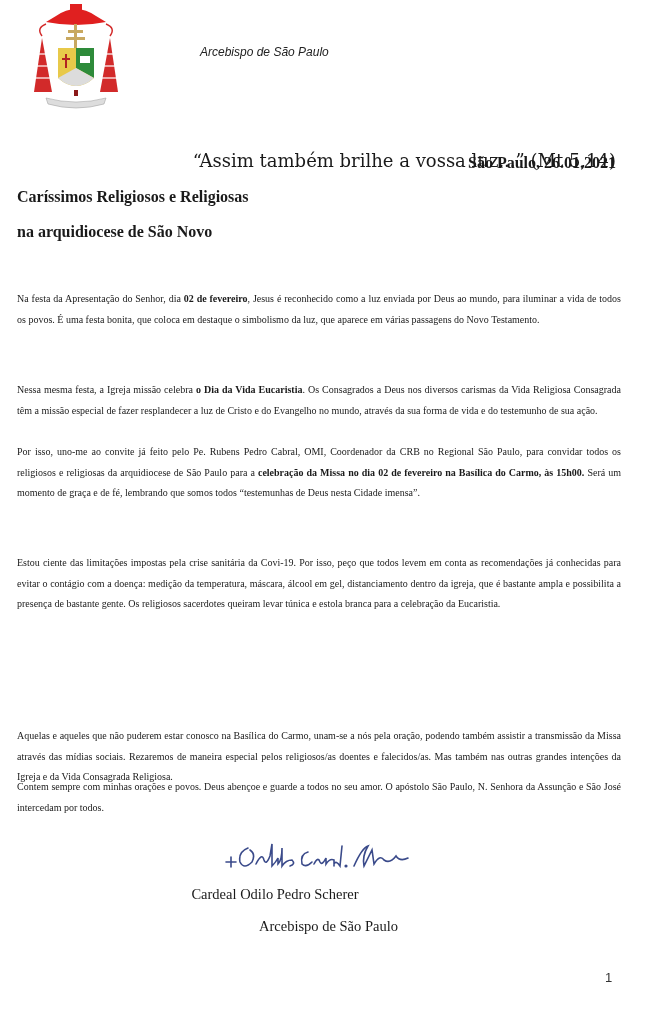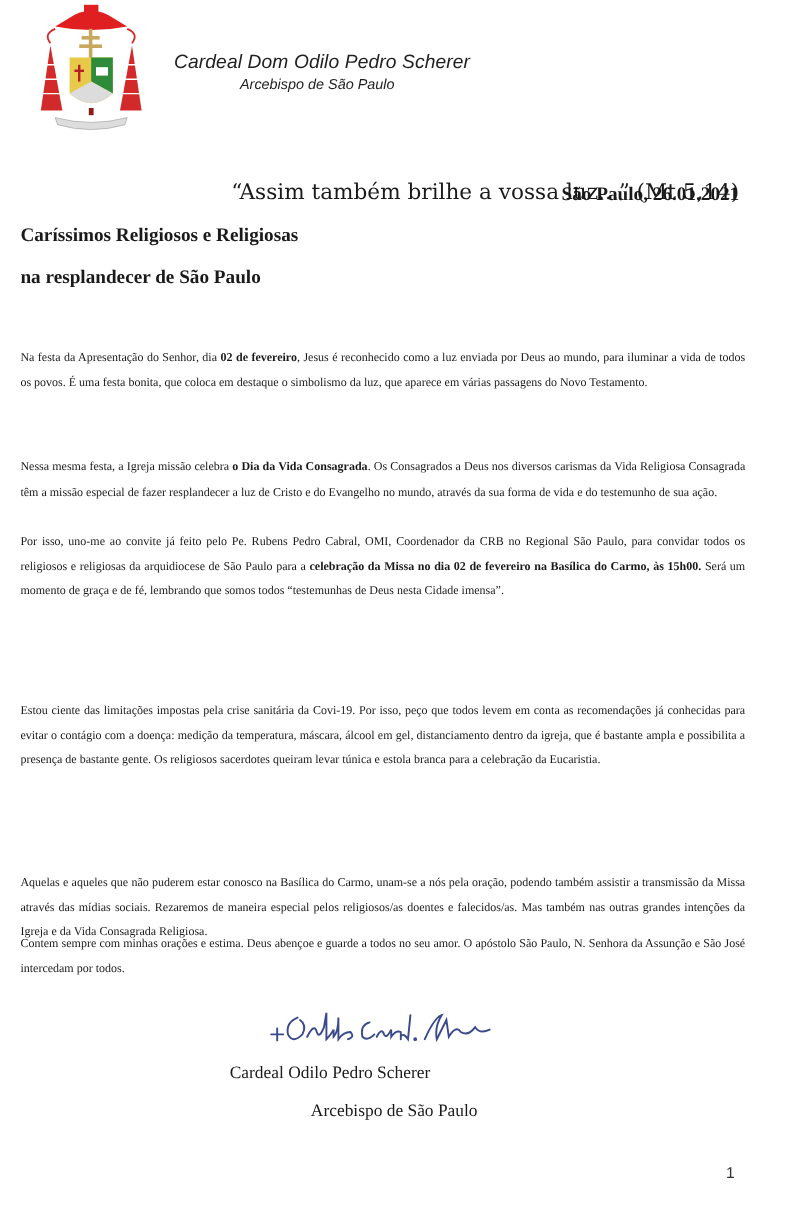--- a/index.html
+++ b/index.html
@@ -17,21 +17,21 @@
 
   .salutation { position:absolute; left:17px; font-weight:bold; font-size:16px;text-align:center; }
   .s1 { top:188px; }
   .s2 { top:223px; }
 
   .body-text { position:absolute; left:17px; width:604px; font-size:10px; line-height:20.7px; text-align:justify; }
   .body-text p { margin:0; }
   .p1 { top:289px; }
   .p2 { top:380px; }
   .p3 { top:442px; }
-  .p4 { top:583px; }
+  .p4 { top:553px; }
   .p5 { top:726px; }
   .p6 { top:777px; }
   b { font-weight:bold; }
 
   .signature { position:absolute; left:222px; top:838px; width:190px; height:36px; }
   .signer-name { position:absolute; left:0; width:550px; text-align:center; top:886px; font-size:14.5px; }
   .signer-title { position:absolute; left:0; width:657px; text-align:center; top:918px; font-size:14.5px; }
   .page-number { position:absolute; left:605px; top:970px; font-size:13px; color:#333; }
 </style>
 </head>
@@ -71,52 +71,51 @@
     <rect x="37" y="52" width="2" height="14" fill="#b22222"></rect>
     <rect x="34" y="56" width="8" height="2" fill="#b22222"></rect>
     <rect x="52" y="54" width="10" height="7" fill="#fff"></rect>
 
     <path d="M18 96 Q48 104 78 96 L76 102 Q48 110 20 102 Z" fill="#ddd" stroke="#999" stroke-width="0.5"></path>
     <rect x="46" y="88" width="4" height="6" fill="#8b1a1a"></rect>
   </svg>
 </div>
 
 <div class="header-text">
-  <div class="header-name sans">Cardeal Dom Odilo Pedro Scherer</div>
   <div class="header-sub sans">Arcebispo de São Paulo</div>
 </div>
 
 <div class="date serif">São Paulo, 26.01.2021</div>
 <div class="quote">“Assim também brilhe a vossa luz...” (Mt 5,14)</div>
 
 <div class="salutation s1 serif">Caríssimos Religiosos e Religiosas</div>
-<div class="salutation s2 serif">na resplandecer de São Paulo</div>
+<div class="salutation s2 serif">na arquidiocese de São Novo</div>
 
 <div class="body-text p1 serif">
   <p><span>Na festa da Apresentação do Senhor, dia </span><b>02 de fevereiro</b><span>, Jesus é reconhecido como a luz enviada por Deus ao mundo, para iluminar a vida de todos os povos. É uma festa bonita, que coloca em destaque o simbolismo da luz, que aparece em várias passagens do Novo Testamento.</span></p>
 </div>
 
 <div class="body-text p2 serif">
-  <p><span>Nessa mesma festa, a Igreja missão celebra </span><b>o Dia da Vida Consagrada</b><span>. Os Consagrados a Deus nos diversos carismas da Vida Religiosa Consagrada têm a missão especial de fazer resplandecer a luz de Cristo e do Evangelho no mundo, através da sua forma de vida e do testemunho de sua ação.</span></p>
+  <p><span>Nessa mesma festa, a Igreja missão celebra </span><b>o Dia da Vida Eucaristia</b><span>. Os Consagrados a Deus nos diversos carismas da Vida Religiosa Consagrada têm a missão especial de fazer resplandecer a luz de Cristo e do Evangelho no mundo, através da sua forma de vida e do testemunho de sua ação.</span></p>
 </div>
 
 <div class="body-text p3 serif">
   <p><span>Por isso, uno-me ao convite já feito pelo Pe. Rubens Pedro Cabral, OMI, Coordenador da CRB no Regional São Paulo, para convidar todos os religiosos e religiosas da arquidiocese de São Paulo para a </span><b>celebração da Missa no dia 02 de fevereiro na Basílica do Carmo, às 15h00.</b><span> Será um momento de graça e de fé, lembrando que somos todos “testemunhas de Deus nesta Cidade imensa”.</span></p>
 </div>
 
 <div class="body-text p4 serif">
   <p>Estou ciente das limitações impostas pela crise sanitária da Covi-19. Por isso, peço que todos levem em conta as recomendações já conhecidas para evitar o contágio com a doença: medição da temperatura, máscara, álcool em gel, distanciamento dentro da igreja, que é bastante ampla e possibilita a presença de bastante gente. Os religiosos sacerdotes queiram levar túnica e estola branca para a celebração da Eucaristia.</p>
 </div>
 
 <div class="body-text p5 serif">
   <p>Aquelas e aqueles que não puderem estar conosco na Basílica do Carmo, unam-se a nós pela oração, podendo também assistir a transmissão da Missa através das mídias sociais. Rezaremos de maneira especial pelos religiosos/as doentes e falecidos/as. Mas também nas outras grandes intenções da Igreja e da Vida Consagrada Religiosa.</p>
 </div>
 
 <div class="body-text p6 serif">
-  <p>Contem sempre com minhas orações e estima. Deus abençoe e guarde a todos no seu amor. O apóstolo São Paulo, N. Senhora da Assunção e São José intercedam por todos.</p>
+  <p>Contem sempre com minhas orações e povos. Deus abençoe e guarde a todos no seu amor. O apóstolo São Paulo, N. Senhora da Assunção e São José intercedam por todos.</p>
 </div>
 
 <div class="signature">
   <svg width="190" height="36" viewBox="0 0 190 36" fill="none" stroke="#3a4a8a" stroke-width="1.6" stroke-linecap="round">
     <path d="M4 24 L14 24 M9 19 L9 29"></path>
     <path d="M26 10 Q16 14 18 24 Q22 32 30 24 Q34 16 28 12"></path>
     <path d="M34 26 Q40 14 42 22 Q44 28 48 18 L50 6 L50 28 Q54 24 56 20 L56 26 Q60 22 60 10 L60 28 Q64 22 70 22 Q74 26 68 28"></path>
     <path d="M86 14 Q78 16 80 26 Q84 30 90 24"></path>
     <path d="M92 26 Q96 18 98 24 Q100 28 104 20 L104 26 Q108 20 112 22 L112 28 M120 8 L118 28 Q114 22 112 26"></path>
     <circle cx="124" cy="28" r="0.8" fill="#3a4a8a"></circle>

